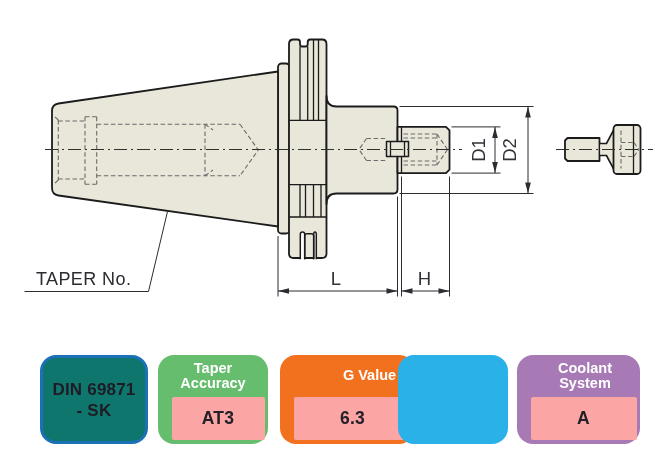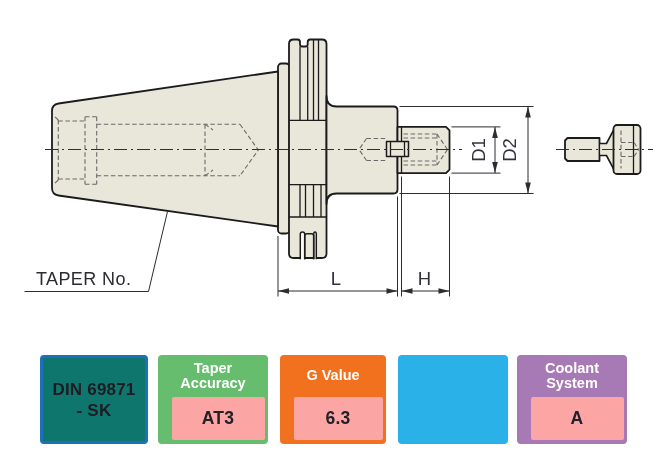--- a/index.html
+++ b/index.html
@@ -18,21 +18,21 @@
   .slot-stroke { fill:none; stroke:#1b1b1b; stroke-width:1.5; }
   .neck-fill   { fill:var(--part-fill,#e9e6da); stroke:none; }
   .neck-stroke { fill:none; stroke:#1b1b1b; stroke-width:1.7; }
   .dim path    { stroke:#2c2c31; stroke-width:1; fill:none; }
   .dim polygon { fill:#2c2c31; stroke:none; }
   .centerline  { stroke:#2f2f2f; stroke-width:1; fill:none; stroke-dasharray:13 4 2 4; }
   .dimtext   { font-family:"Liberation Sans",sans-serif; font-size:18.5px; fill:#33323a; }
   .tapertext { font-family:"Liberation Sans",sans-serif; font-size:18px; fill:#2b2b31; letter-spacing:.4px; }
 
   
-  .card { position:absolute; top:355px; height:89px; border-radius:4px; }
+  .card { position:absolute; top:355px; height:89px; border-radius:16px; }
   .card-filled { background:var(--c,#888); }
   .card-header {
     height:42px; display:flex; align-items:center; justify-content:center;
     color:#fff; font-weight:bold; font-size:14.5px; line-height:15.5px;
     text-align:center; white-space:pre-line;
   }
   .card-value {
     position:absolute; left:3.5px; right:3.5px; top:42px; bottom:4px;
     background:#fca5a5; border-radius:2px; display:flex; align-items:center; justify-content:center;
     font-weight:bold; font-size:17.5px; color:#232028; letter-spacing:.2px;margin-left:10px;
@@ -189,28 +189,28 @@
       <div class="outline-value">DIN 69871
 - SK</div>
     </div>
 
     <div class="card card-filled" style="left: 158px; width: 110px; --c: #66bd6e;">
       <div class="card-header">Taper
 Accuracy</div>
       <div class="card-value">AT3</div>
     </div>
 
-    <div class="card card-filled" style="left: 280px; width: 106px; --c: #f2711f;">
+    <div class="card card-filled" style="left: 280px; width: 91px; padding-left: 44px; --c: #f2711f;">
       <div class="card-header">G Value</div>
       <div class="card-value">6.3</div>
     </div>
 
     <div class="card card-filled" style="left: 398px; width: 110px; --c: #29b1e8;">
     </div>
 
-    <div class="card card-filled" style="left: 517px; width: 110px; --c: #a77ab5;">
+    <div class="card card-filled" style="left: 517px; width: 110px; padding-left: 13px; --c: #a77ab5;">
       <div class="card-header">Coolant
 System</div>
       <div class="card-value">A</div>
     </div>
 
   </div>
 </div>
 
 </body></html>

